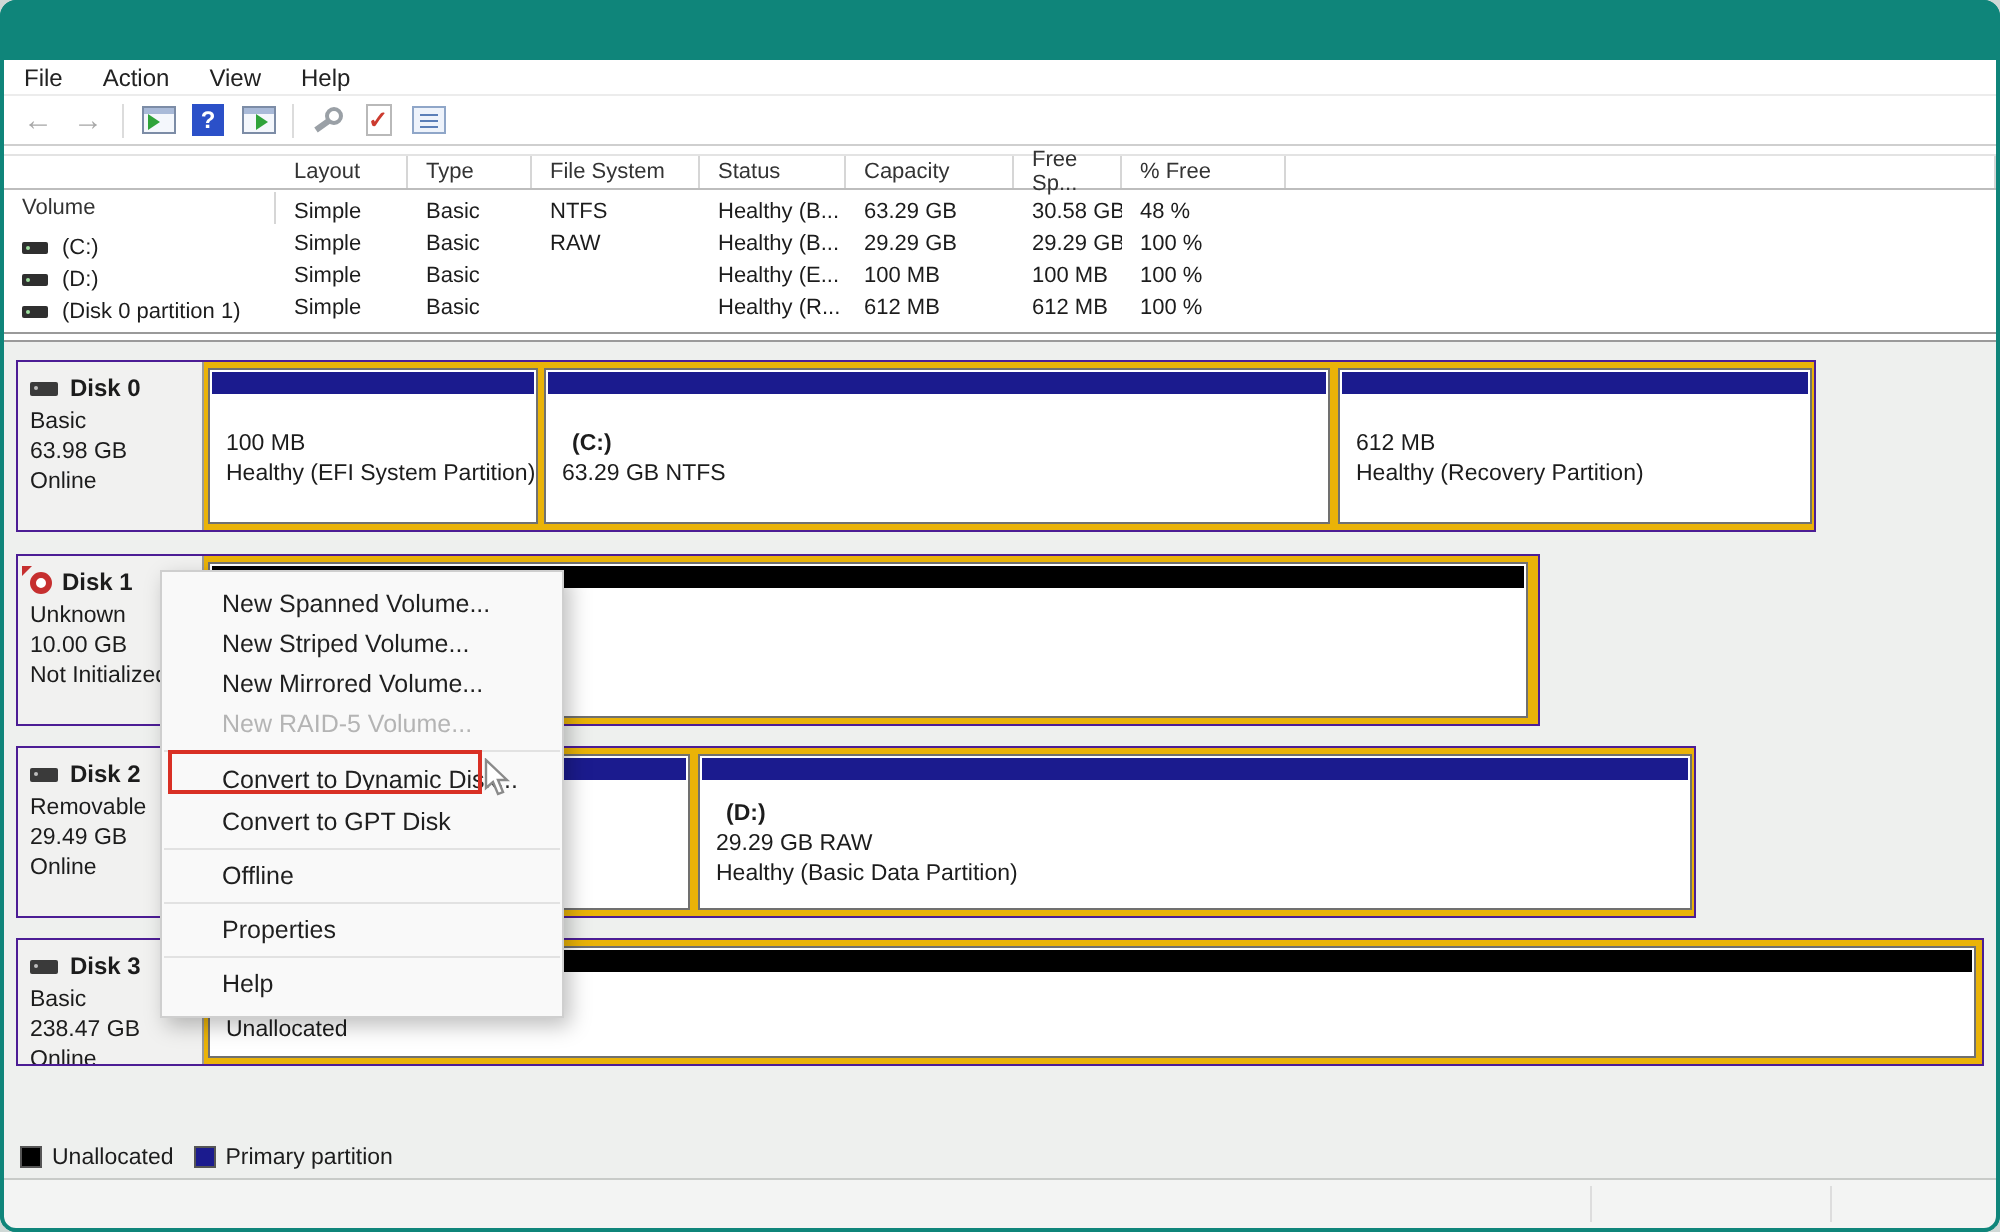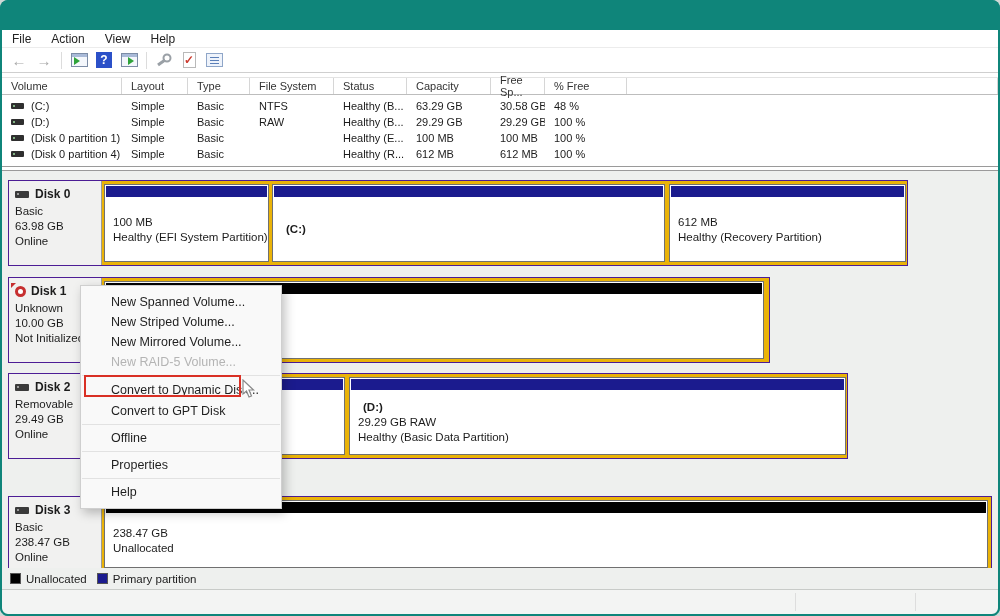--- a/index.html
+++ b/index.html
@@ -41,21 +41,21 @@
            justify-content:center;gap:2px;padding:2px 3px;}
   .ic-list i{display:block;height:1px;background:#5b7fb8;}
 
   
   .table-area{position:absolute;left:2px;top:73px;width:996px;height:93px;background:#fff;}
   .vt-header{position:absolute;left:0;top:4px;width:996px;height:18px;display:flex;
              border-top:1px solid #e3e3e3;border-bottom:1px solid #bdbdbd;font-size:11px;color:#333;}
   .vt-header .c{display:flex;align-items:center;padding-left:9px;border-right:1px solid #d6d6d6;height:100%;}
   .vt-row{position:absolute;left:0;width:996px;height:16px;display:flex;font-size:11px;color:#1c1c1c;}
   .vt-row .c{display:flex;align-items:center;padding-left:9px;height:100%;white-space:nowrap;overflow:hidden;}
-  .w1{width:120px;} .w2{width:66px;} .w3{width:62px;} .w4{width:84px;} .w5{width:73px;}
+  .w1{width:136px;margin-top:18px;} .w2{width:66px;} .w3{width:62px;} .w4{width:84px;} .w5{width:73px;}
   .w6{width:84px;} .w7{width:54px;} .w8{width:82px;} .wf{flex:1;}
   .vol-ic{width:13px;height:6px;background:#2f2f2f;border-radius:1px;margin-right:7px;flex:0 0 auto;position:relative;}
   .vol-ic::after{content:"";position:absolute;left:2px;top:2px;width:2px;height:2px;background:#9fe0a0;border-radius:50%;}
 
   
   .splitter{position:absolute;left:2px;top:166px;width:996px;height:5px;background:#fff;
             border-top:1px solid #9a9a9a;border-bottom:1px solid #9a9a9a;}
   .graph-area{position:absolute;left:2px;top:171px;width:996px;height:397px;background:#eef0ee;}
   .legend-row{position:absolute;left:2px;top:568px;width:996px;height:22px;background:#eef0ee;
               display:flex;align-items:center;font-size:11.5px;color:#1c1c1c;padding-left:8px;
@@ -246,20 +246,21 @@
       <div class="part-body">
 
         <div class="part-line">100 MB</div>
         <div class="part-line">Healthy (EFI System Partition)</div>
       </div>
     </div>
     <div class="part" style="left:263px;width:393px">
       <div class="part-bar bar-primary"></div>
       <div class="part-body">
         <div class="part-title">(C:)</div>
+        <div class="part-line">63.29 GB NTFS</div>
       </div>
     </div>
     <div class="part" style="left:660px;width:237px">
       <div class="part-bar bar-primary"></div>
       <div class="part-body">
 
         <div class="part-line">612 MB</div>
         <div class="part-line">Healthy (Recovery Partition)</div>
       </div>
     </div>
@@ -304,21 +305,21 @@
     <div class="part" style="left:340px;width:497px">
       <div class="part-bar bar-primary"></div>
       <div class="part-body">
         <div class="part-title">(D:)</div>
         <div class="part-line">29.29 GB RAW</div>
         <div class="part-line">Healthy (Basic Data Partition)</div>
       </div>
     </div>
   </div>
 
-  <div class="disk-row" style="left:8px;top:496px;width:984px;height:76px">
+  <div class="disk-row" style="left:8px;top:469px;width:984px;height:64px">
     <div class="disk-panel">
       <div class="disk-head">
           <span class="hd-ic"></span>
           <span class="disk-name">Disk 3</span>
         </div>
       <div class="disk-line">Basic</div>
       <div class="disk-line">238.47 GB</div>
       <div class="disk-line">Online</div>
     </div>
     <div class="part" style="left:95px;width:884px">

